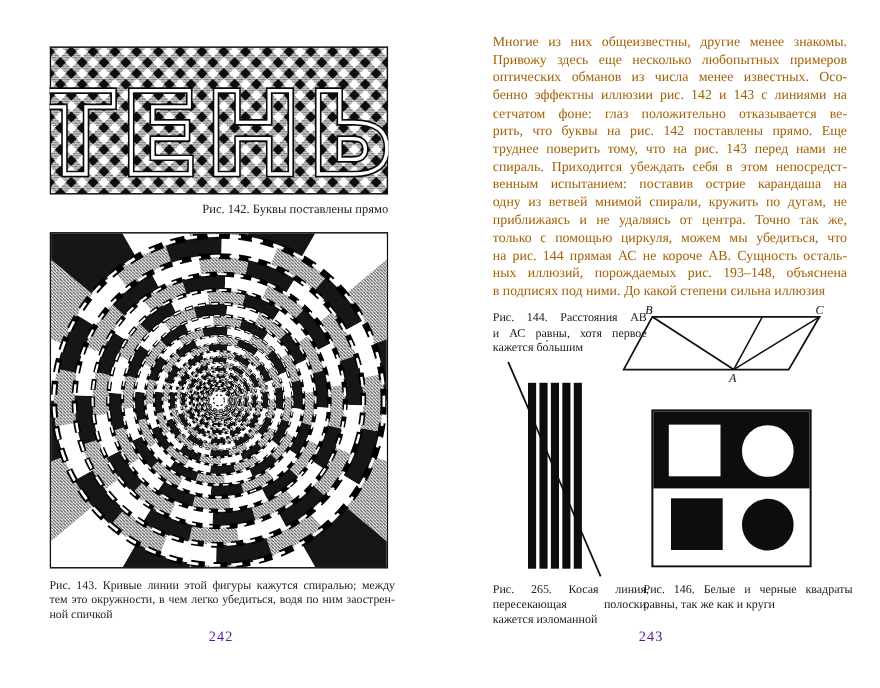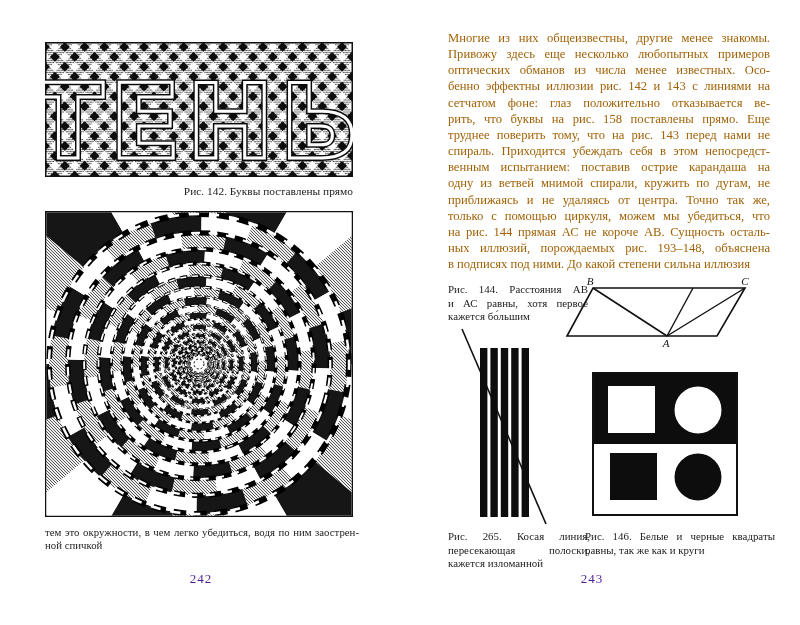--- a/index.html
+++ b/index.html
@@ -509,36 +509,37 @@
             <circle cx="154" cy="153" r="11.864358646959472" fill="none" stroke="#fff" stroke-width="0.8" stroke-dasharray="2.7 2.6" transform="rotate(328 154 153)"></circle>
             <circle cx="154" cy="153" r="10.381313816089538" fill="none" stroke="#000" stroke-width="2" stroke-dasharray="3.4 2.1" transform="rotate(340 154 153)"></circle>
             <circle cx="154" cy="153" r="10.381313816089538" fill="none" stroke="#fff" stroke-width="0.8" stroke-dasharray="2.7 2.6" transform="rotate(345 154 153)"></circle>
             <circle cx="154" cy="153" r="9.083649589078345" fill="none" stroke="#000" stroke-width="2" stroke-dasharray="3.4 2.1" transform="rotate(357 154 153)"></circle>
             <circle cx="154" cy="153" r="9.083649589078345" fill="none" stroke="#fff" stroke-width="0.8" stroke-dasharray="2.7 2.6" transform="rotate(362 154 153)"></circle>
             <circle cx="154" cy="153" r="5" fill="#fff" stroke="#000" stroke-width="1" stroke-dasharray="2 2"></circle>
           </g>
       </svg>
     </div>
     <div class="abs caption" id="caption-143">
+      <div class="jl">Рис. 143.  Кривые линии этой фигуры кажутся спиралью; между</div>
       <div class="jl">тем это окружности, в чем легко убедиться, водя по ним заострен-</div>
       <div>ной спичкой</div>
     </div>
 
     <div class="abs pagenum" id="pagenum-left">242</div>
   </div>
 
   <div>
 
     <div class="abs" id="paragraph">
       <div class="jl">Многие из них общеизвестны, другие менее знакомы.</div>
       <div class="jl">Привожу здесь еще несколько любопытных примеров</div>
       <div class="jl">оптических обманов из числа менее известных. Осо-</div>
       <div class="jl">бенно эффектны иллюзии рис. 142 и 143 с линиями на</div>
       <div class="jl">сетчатом фоне: глаз положительно отказывается ве-</div>
-      <div class="jl">рить, что буквы на рис. 158 поставлены прямо. Еще</div>
+      <div class="jl">рить, что буквы на рис. 142 поставлены прямо. Еще</div>
       <div class="jl">труднее поверить тому, что на рис. 143 перед нами не</div>
       <div class="jl">спираль. Приходится убеждать себя в этом непосредст-</div>
       <div class="jl">венным испытанием: поставив острие карандаша на</div>
       <div class="jl">одну из ветвей мнимой спирали, кружить по дугам, не</div>
       <div class="jl">приближаясь и не удаляясь от центра. Точно так же,</div>
       <div class="jl">только с помощью циркуля, можем мы убедиться, что</div>
       <div class="jl">на рис. 144 прямая АС не короче АВ. Сущность осталь-</div>
       <div class="jl">ных иллюзий, порождаемых рис. 193–148, объяснена</div>
       <div class="jl last">в подписях под ними. До какой степени сильна иллюзия</div>
     </div>

